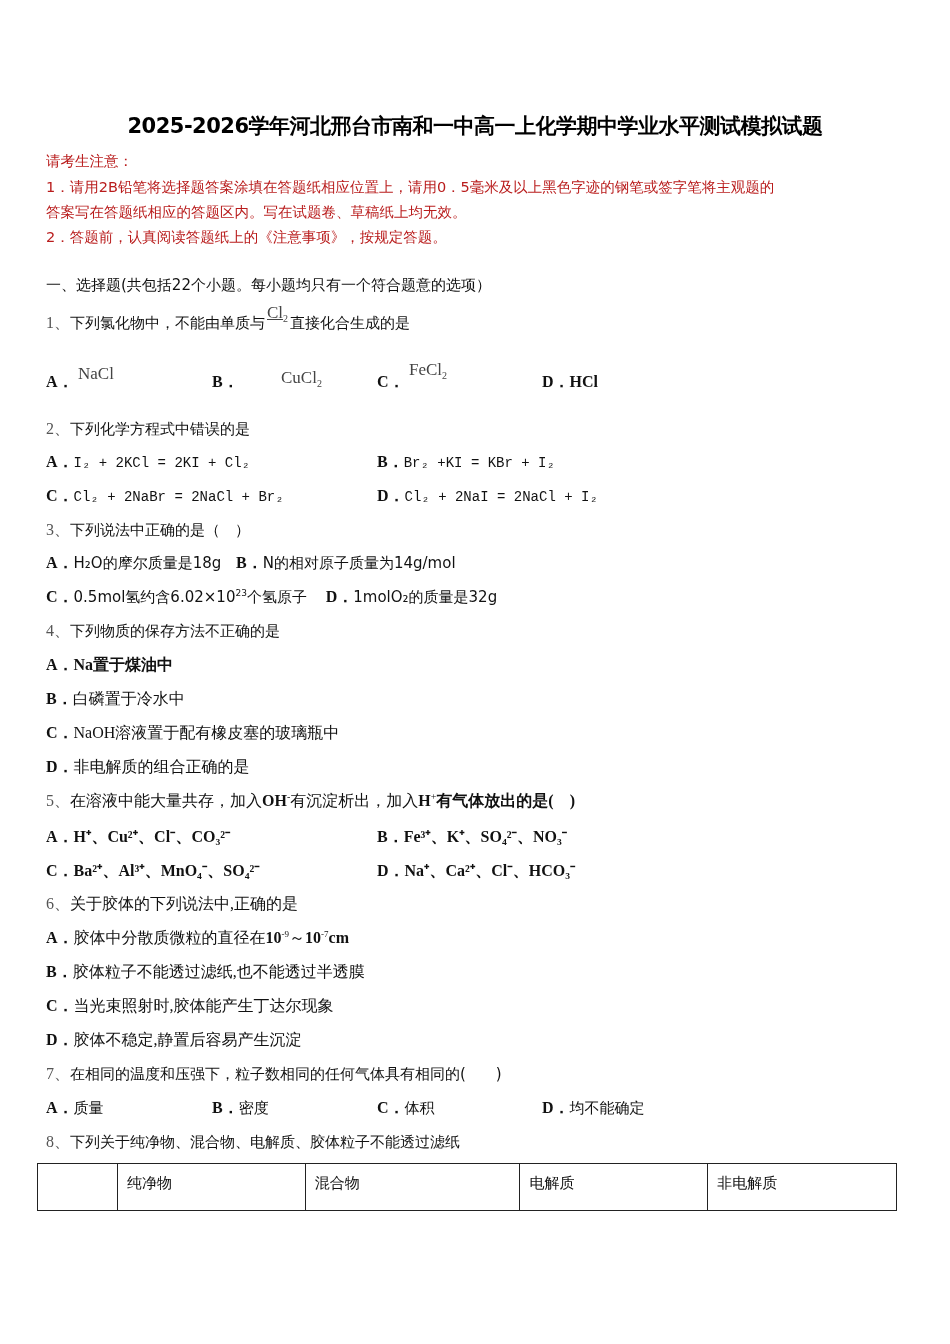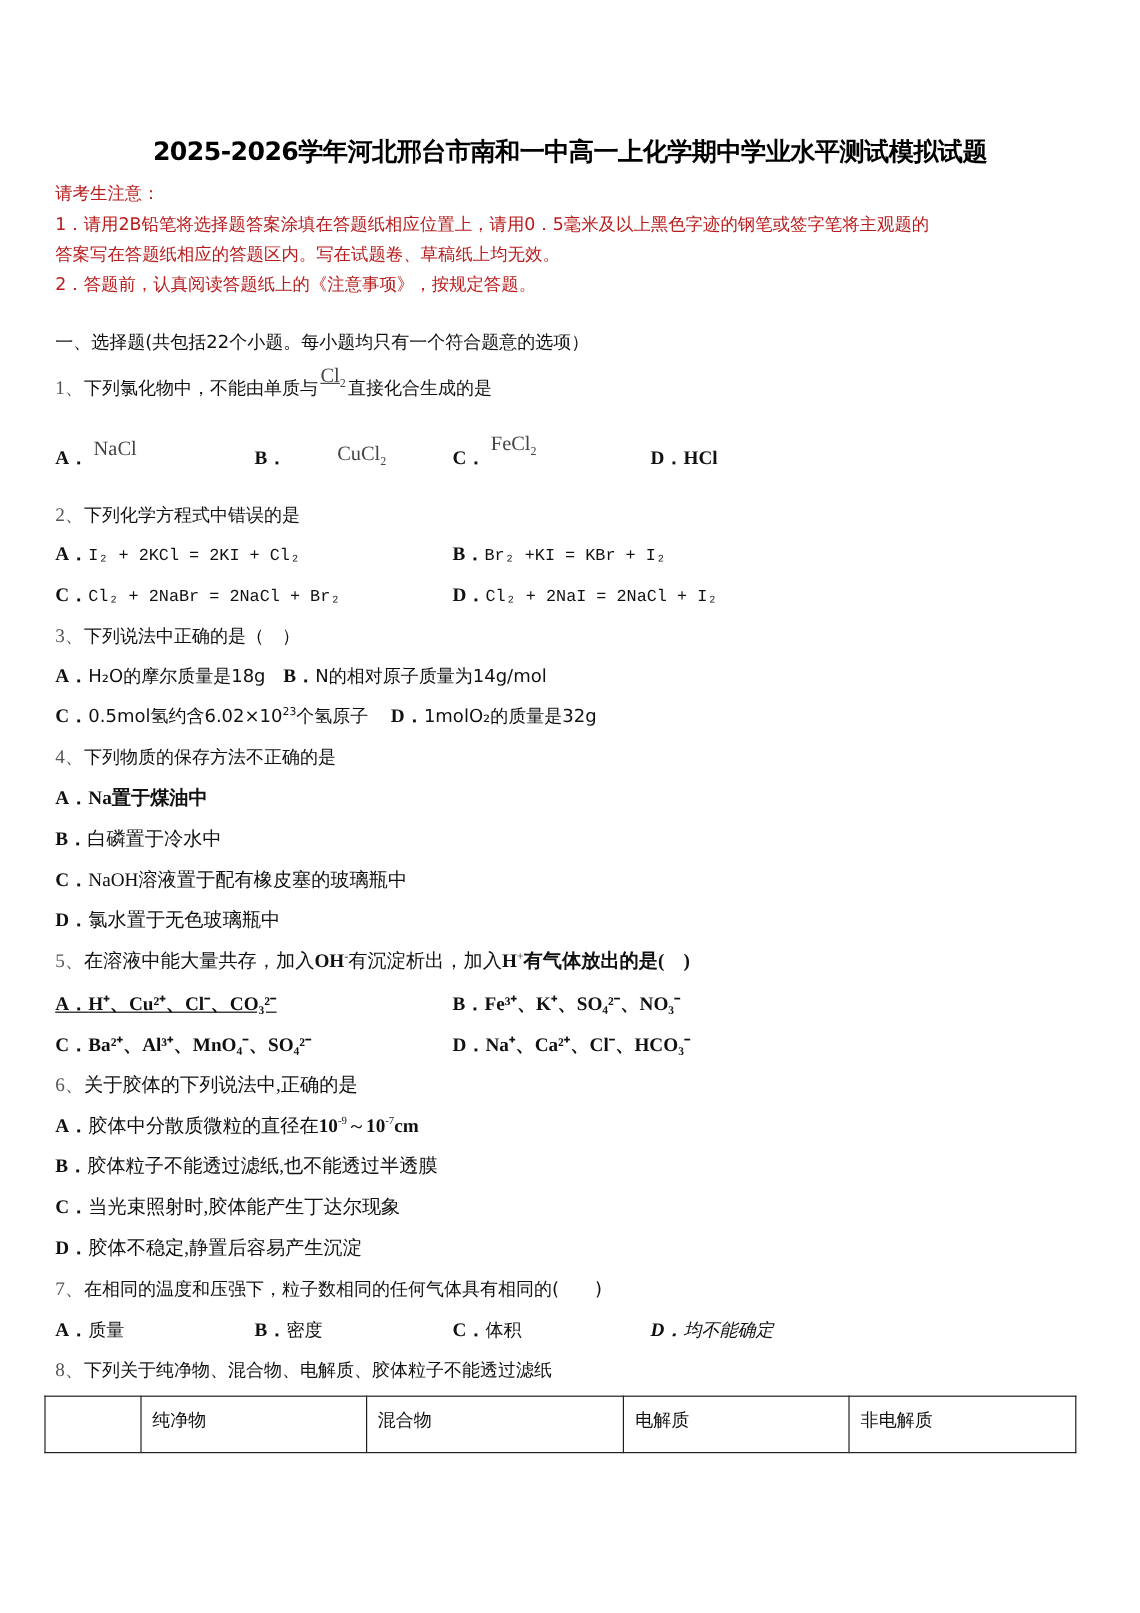--- a/index.html
+++ b/index.html
@@ -78,45 +78,45 @@
   <span><span class="optlbl">C．</span><span>0.5mol氢约含6.02×10</span><sup style="font-size:9px;">23</sup><span>个氢原子</span></span>
   <span style="margin-left:14px;"><span class="optlbl">D．</span><span>1molO₂的质量是32g</span></span>
 </div>
 
 <div class="abs line" style="top:621px;">
   <span class="qnum">4、</span><span>下列物质的保存方法不正确的是</span>
 </div>
 <div class="abs line serif" style="top:655px; font-size:16px;"><span class="optlbl">A．</span><span class="bold">Na置于煤油中</span></div>
 <div class="abs line serif" style="top:689px; font-size:16px;"><span class="optlbl">B．</span><span>白磷置于冷水中</span></div>
 <div class="abs line serif" style="top:723px; font-size:16px;"><span class="optlbl">C．</span><span>NaOH溶液置于配有橡皮塞的玻璃瓶中</span></div>
-<div class="abs line serif" style="top:757px; font-size:16px;"><span class="optlbl">D．</span><span>氯水置于无色玻璃瓶中</span></div>
+<div class="abs line serif" style="top:757px; font-size:16px;"><span class="optlbl">D．</span><span>非电解质的组合正确的是</span></div>
 
 <div class="abs line serif chem" style="top:791px; font-size:16px;">
   <span class="qnum">5、</span><span>在溶液中能大量共存，加入</span><span class="bold">OH</span><sup>-</sup><span>有沉淀析出，加入</span><span class="bold">H</span><sup>+</sup><span class="bold">有气体放出的是(　)</span>
 </div>
-<div class="abs serif" style="top:825px; left:46px; font-size:16px;text-decoration:underline;"><span class="optlbl">A．</span><span class="bold">H⁺、Cu²⁺、Cl⁻、CO₃²⁻</span></div>
+<div class="abs serif" style="top:825px; left:46px; font-size:16px;"><span class="optlbl">A．</span><span class="bold">H⁺、Cu²⁺、Cl⁻、CO₃²⁻</span></div>
 <div class="abs serif" style="top:825px; left:377px; font-size:16px;"><span class="optlbl">B．</span><span class="bold">Fe³⁺、K⁺、SO₄²⁻、NO₃⁻</span></div>
 <div class="abs serif" style="top:859px; left:46px; font-size:16px;"><span class="optlbl">C．</span><span class="bold">Ba²⁺、Al³⁺、MnO₄⁻、SO₄²⁻</span></div>
 <div class="abs serif" style="top:859px; left:377px; font-size:16px;"><span class="optlbl">D．</span><span class="bold">Na⁺、Ca²⁺、Cl⁻、HCO₃⁻</span></div>
 
 <div class="abs line serif" style="top:894px; font-size:16px;">
   <span class="qnum">6、</span><span>关于胶体的下列说法中,正确的是</span>
 </div>
 <div class="abs line serif" style="top:928px; font-size:16px;"><span class="optlbl">A．</span><span>胶体中分散质微粒的直径在</span><span class="bold">10</span><sup style="font-size:9px;">-9</sup><span>～</span><span class="bold">10</span><sup style="font-size:9px;">-7</sup><span class="bold">cm</span></div>
 <div class="abs line serif" style="top:962px; font-size:16px;"><span class="optlbl">B．</span><span>胶体粒子不能透过滤纸,也不能透过半透膜</span></div>
 <div class="abs line serif" style="top:996px; font-size:16px;"><span class="optlbl">C．</span><span>当光束照射时,胶体能产生丁达尔现象</span></div>
 <div class="abs line serif" style="top:1030px; font-size:16px;"><span class="optlbl">D．</span><span>胶体不稳定,静置后容易产生沉淀</span></div>
 
 <div class="abs line" style="top:1064px;">
   <span class="qnum">7、</span><span>在相同的温度和压强下，粒子数相同的任何气体具有相同的(　　)</span>
 </div>
 <div class="abs line" style="top:1098px; left:46px;"><span class="optlbl">A．</span><span>质量</span></div>
 <div class="abs line" style="top:1098px; left:212px;"><span class="optlbl">B．</span><span>密度</span></div>
 <div class="abs line" style="top:1098px; left:377px;"><span class="optlbl">C．</span><span>体积</span></div>
-<div class="abs line" style="top:1098px; left:542px;font-style:italic;"><span class="optlbl">D．</span><span>均不能确定</span></div>
+<div class="abs line" style="top:1098px; left:542px;"><span class="optlbl">D．</span><span>均不能确定</span></div>
 
 <div class="abs line" style="top:1132px;">
   <span class="qnum">8、</span><span>下列关于纯净物、混合物、电解质、胶体粒子不能透过滤纸</span>
 </div>
 
 <table class="combo">
   <tbody>
       <tr>
     <td style="width:80px;"></td>
     <td style="width:188px;">纯净物</td>

